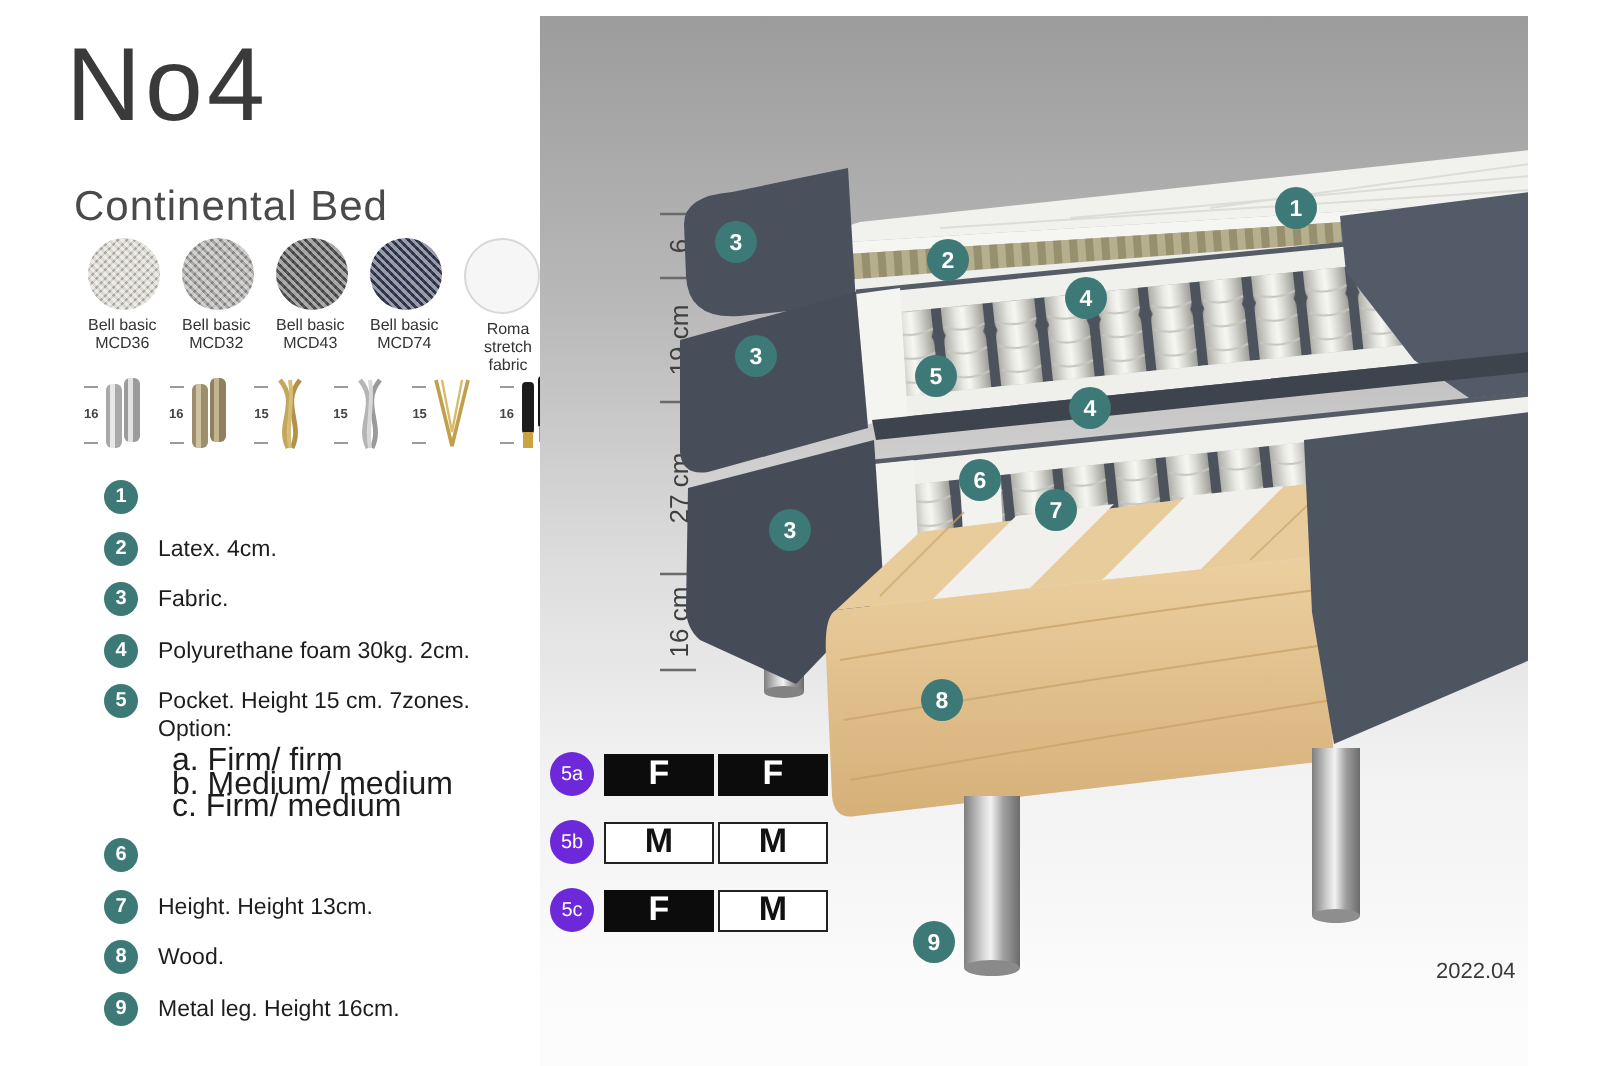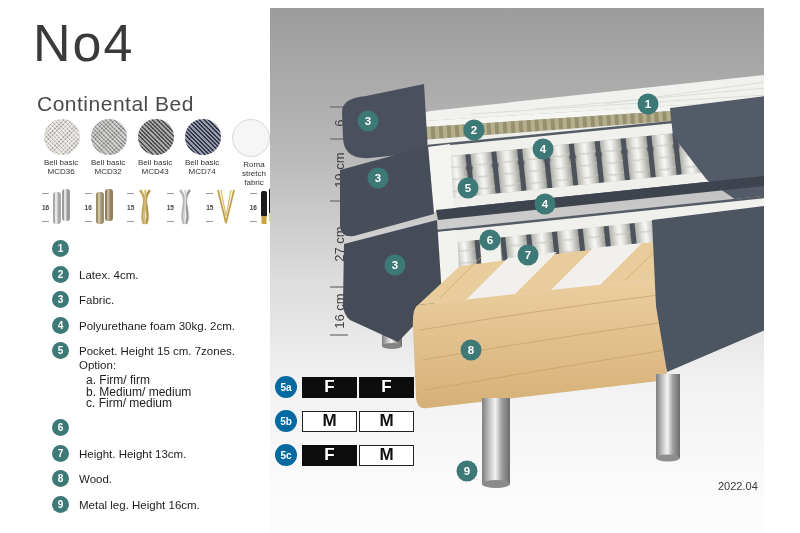--- a/index.html
+++ b/index.html
@@ -22,28 +22,28 @@
   .leg-opt{display:flex;align-items:center;gap:1px;}
   .leg-dim{display:flex;flex-direction:column;align-items:center;color:#555;}
   .leg-dim i{display:block;width:7px;height:1px;background:#9a9a9a;}
   .leg-dim span{font-size:6.5px;font-weight:bold;color:#444;padding:10px 0;}
   .spec-list{position:absolute;left:52px;top:240px;width:216px;}
   .spec-row{display:flex;gap:10px;margin-bottom:8.5px;align-items:flex-start;}
   .num-badge{width:17px;height:17px;border-radius:50%;background:#3D7977;color:#fff;
              font-size:10px;font-weight:bold;display:flex;align-items:center;justify-content:center;
              flex:0 0 17px;}
   .spec-text{font-size:11.5px;line-height:1.22;color:#1d1d1d;padding-top:2px;}
-  .options{font-size:12px;line-height:11.5px;margin:3px 0 1px 7px;color:#1d1d1d;}
+  .options{font-size:16px;line-height:11.5px;margin:3px 0 1px 7px;color:#1d1d1d;}
   
   .panel{position:absolute;left:270px;top:8px;width:495px;height:525px;
          background:linear-gradient(180deg,#9c9c9c 0%,#b9b9b9 28%,#dddddd 52%,#f2f2f2 72%,#fcfcfc 95%);}
   .firmness{position:absolute;left:275px;top:376px;}
   .f-row{display:flex;align-items:center;gap:5px;margin-bottom:12px;}
-  .f-badge{width:22px;height:22px;border-radius:50%;background:#0369a1;color:#fff;
-           font-size:10px;font-weight:bold;display:flex;align-items:center;justify-content:center;}
+  .f-badge{width:22px;height:22px;border-radius:50%;background:#6d28d9;color:#fff;
+           font-size:10px;font-weight:normal;display:flex;align-items:center;justify-content:center;}
   .f-bar{display:flex;gap:2px;}
   .f-cell{width:55px;height:21px;display:flex;align-items:center;justify-content:center;
           font-size:17px;font-weight:bold;}
   .f-cell.dark{background:#0c0c0c;color:#fff;}
   .f-cell.light{background:#ffffff;color:#111;border:1px solid #222;width:53px;height:19px;}
   .version{position:absolute;left:718px;top:480px;font-size:11px;color:#3a3a3a;}
 </style>
 </head>
 <body>
 

